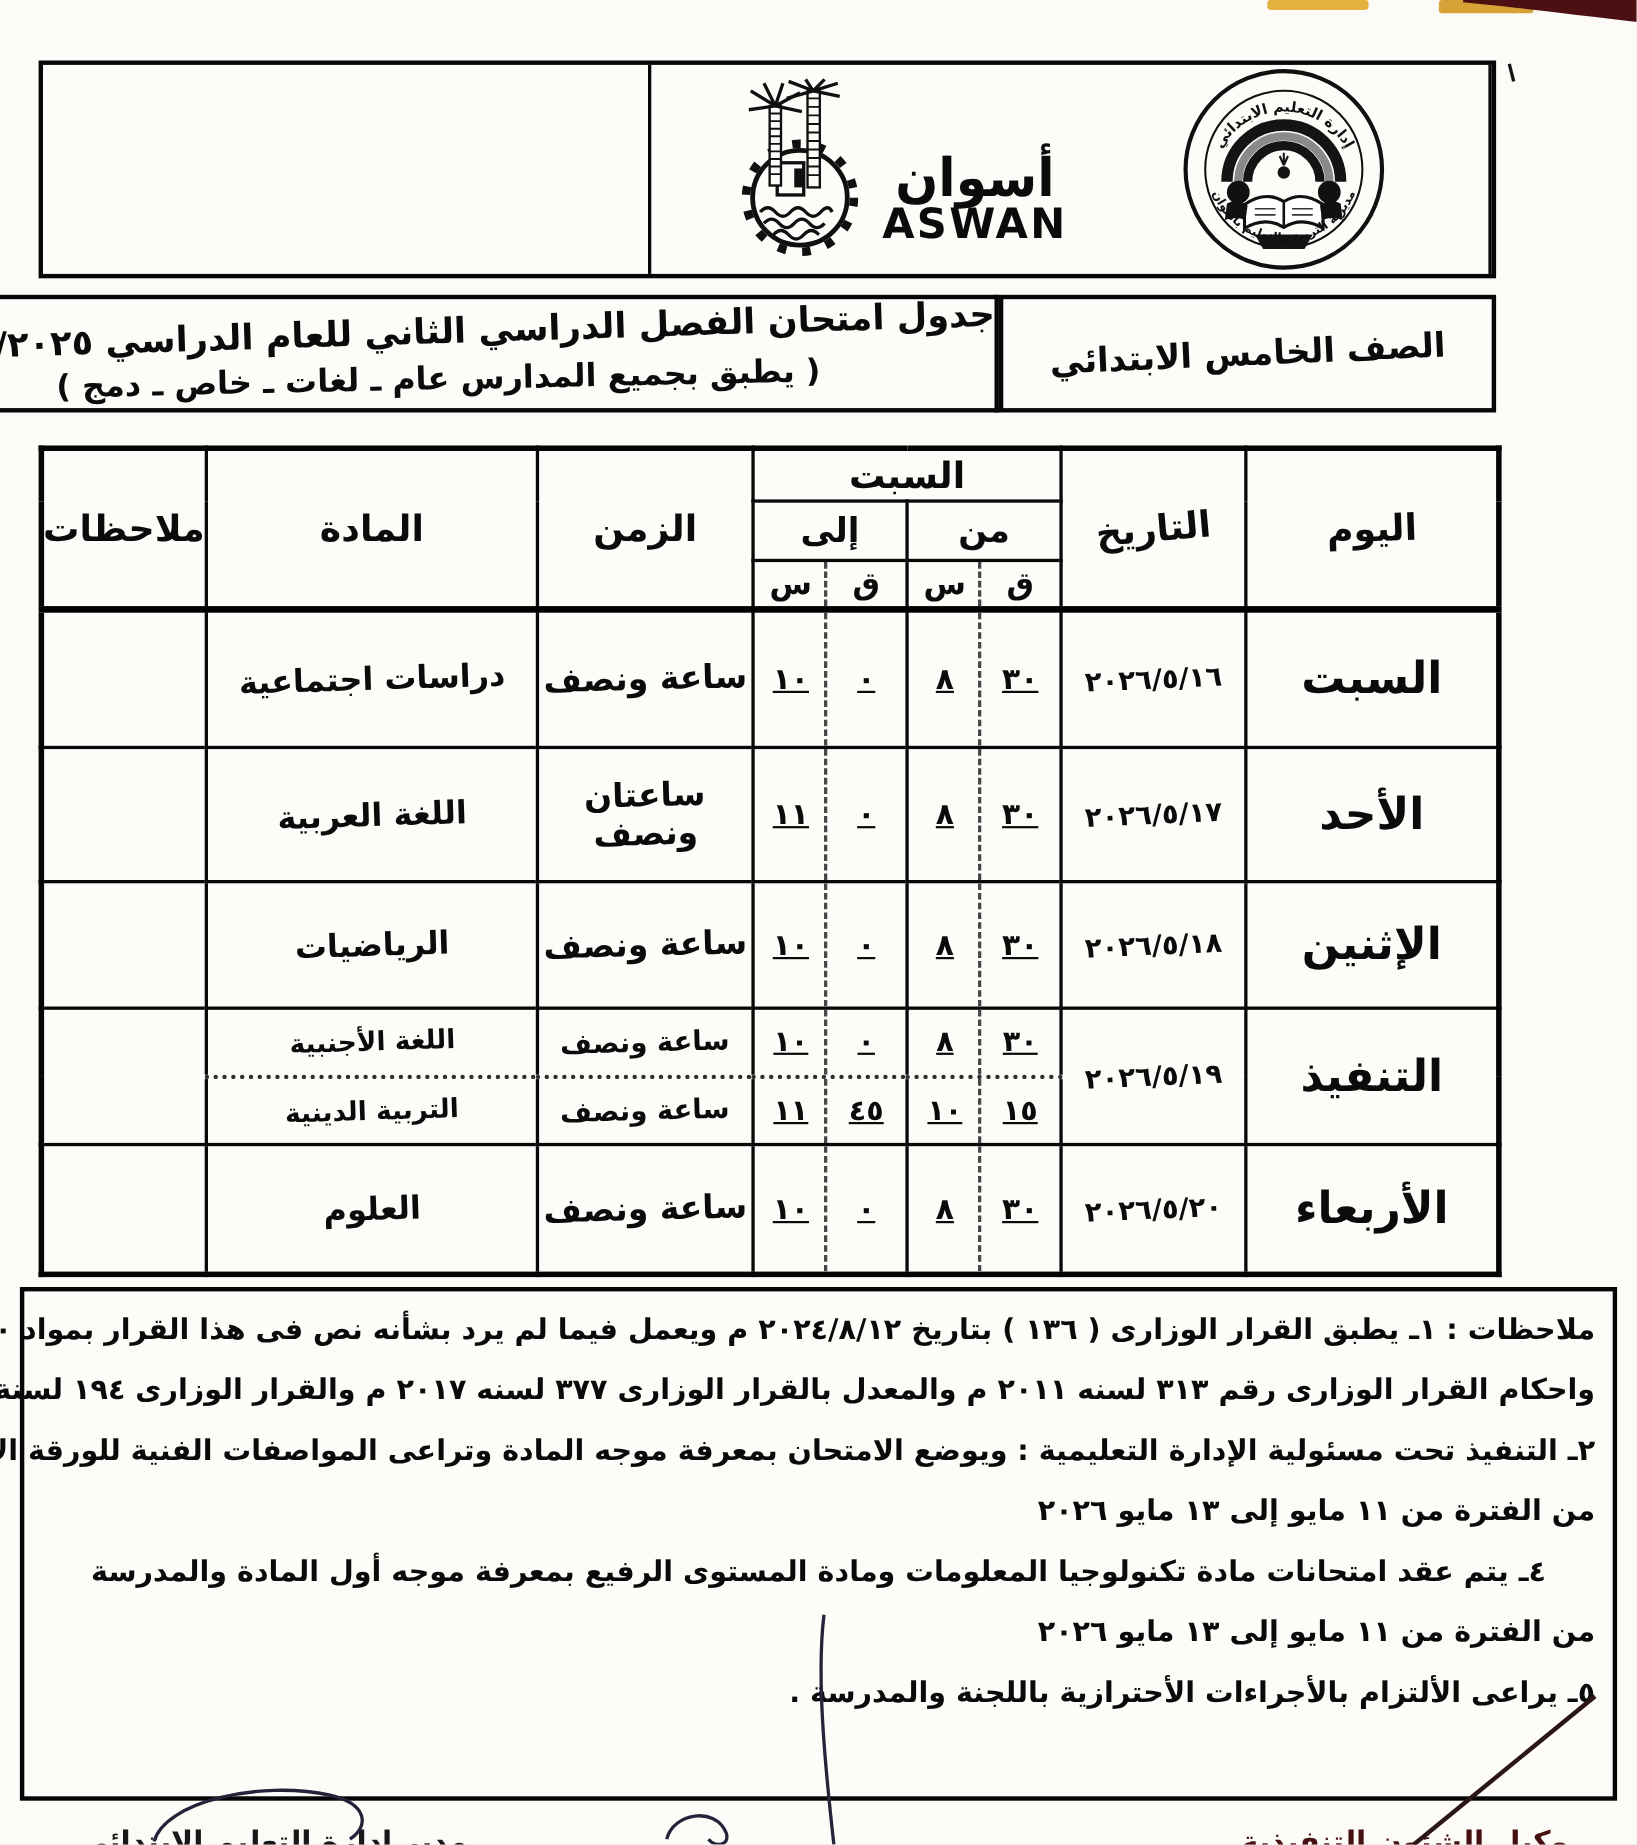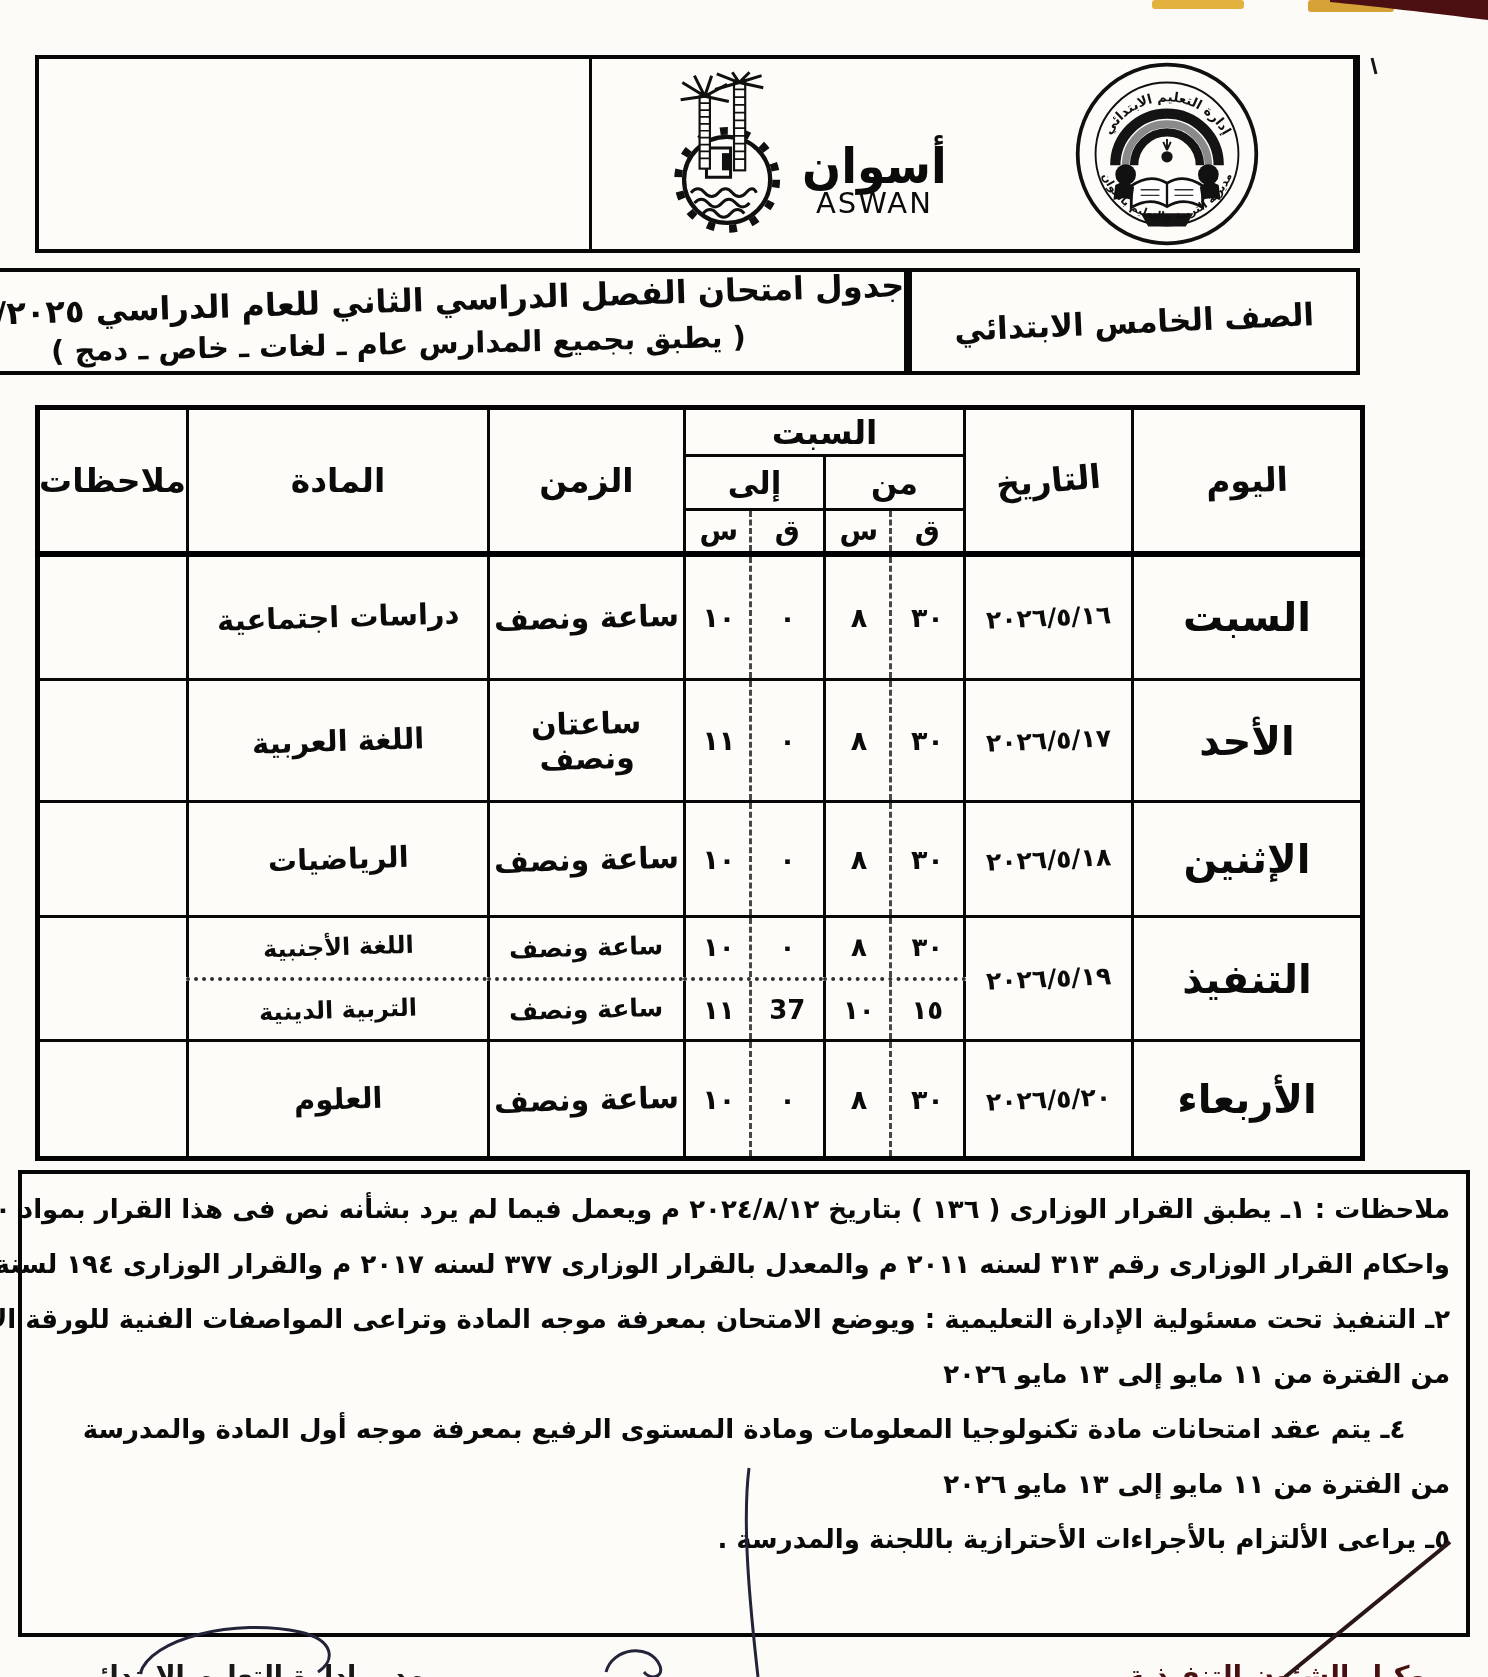--- a/index.html
+++ b/index.html
@@ -14,21 +14,21 @@
     border:4px solid #070707;display:flex;box-sizing:border-box;background:#fdfcf9;
   }
   .seal-cell{flex:0 0 372px;border-right:3px solid #070707;display:flex;align-items:center;justify-content:center;}
   .org-cell{flex:1 1 auto;display:flex;flex-direction:column;justify-content:space-around;align-items:center;padding:8px 4px;}
   .org-line{font-size:29px;letter-spacing:0;transform:rotate(-0.8deg);white-space:nowrap;}
   .org-line.l1{font-size:30px;}
   .org-line.l3{font-size:28px;}
   .aswan-cell{flex:0 0 392px;border-left:3px solid #070707;display:flex;align-items:center;justify-content:flex-end;gap:6px;padding:0 6px;box-sizing:border-box;}
   .aswan-text{display:flex;flex-direction:column;align-items:center;margin-top:52px;line-height:1;}
   .aswan-ar{font-size:46px;font-weight:700;transform:scaleY(1.05);}
-  .aswan-en{font-size:29px;letter-spacing:2px;font-weight:400;margin-top:0;}
+  .aswan-en{font-size:38px;letter-spacing:2px;font-weight:700;margin-top:0;}
   
   .title-row{position:absolute;left:35px;top:268px;width:1325px;height:107px;display:flex;box-sizing:border-box;}
   .grade-box{flex:0 0 452px;border:4px solid #070707;box-sizing:border-box;display:flex;align-items:center;justify-content:center;background:#fdfcf9;}
   .grade-box span{font-size:31px;transform:rotate(-2.5deg);}
   .main-title-box{flex:1 1 auto;border:4px solid #070707;border-left:none;box-sizing:border-box;display:flex;flex-direction:column;align-items:center;justify-content:center;gap:7px;background:#fdfcf9;}
   .title-l1{font-size:32px;transform:rotate(-1.8deg);white-space:nowrap;}
   .title-l2{font-size:29px;transform:rotate(-1.2deg);white-space:nowrap;}
   
   table.exam-table{
     position:absolute;left:35px;top:405px;width:1325px;
@@ -44,21 +44,21 @@
   .th-time{font-size:31px;}
   .hr2 th{font-size:31px;text-align:center;}
   .hr3 th{font-size:28px;}
   .th-day span{display:inline-block;transform:rotate(-2deg);}
   .th-date span{display:inline-block;transform:rotate(-5deg);}
   .time-cell{position:relative;}
   .time-cell::after{content:"";position:absolute;top:0;bottom:0;right:52%;border-left:3px dashed #474747;}
   .pair{display:flex;width:100%;height:100%;align-items:center;}
   .pair .q{flex:0 0 52%;}
   .pair .s{flex:1 1 auto;}
-  .time-val{font-size:27px;}
+  .time-val{font-size:27px;text-decoration:underline;}
   .day-cell{font-size:40px;}
   .date-cell span{display:inline-block;font-size:25px;letter-spacing:1px;transform:rotate(-2.5deg);white-space:nowrap;}
   .dur-cell span{display:inline-block;font-size:30px;transform:rotate(-1.5deg);}
   .sub-cell span{display:inline-block;font-size:29px;transform:rotate(-1.8deg);}
   tr.r-tua .dur-cell span,tr.r-tub .dur-cell span{font-size:25px;}
   tr.r-tua .sub-cell span,tr.r-tub .sub-cell span{font-size:24px;}
   tr.r-tua .time-val,tr.r-tub .time-val{font-size:26px;}
   td.dot-b{border-bottom:4px dotted #2e2e2e;}
   
   .notes-box{
@@ -262,21 +262,21 @@
       </tr>
       <tr class="r-tub">
         <td class="time-cell">
             <div class="pair">
               <span class="q time-val">١٥</span>
               <span class="s time-val">١٠</span>
             </div>
           </td>
         <td class="time-cell">
             <div class="pair">
-              <span class="q time-val">37</span>
+              <span class="q time-val">٤٥</span>
               <span class="s time-val">١١</span>
             </div>
           </td>
         <td class="dur-cell"><span>ساعة ونصف</span></td>
         <td class="sub-cell"><span>التربية الدينية</span></td>
       </tr>
       <tr class="r-wed">
         <td class="day-cell">الأربعاء</td>
         <td class="date-cell"><span>٢٠٢٦/٥/٢٠</span></td>
         <td class="time-cell">

